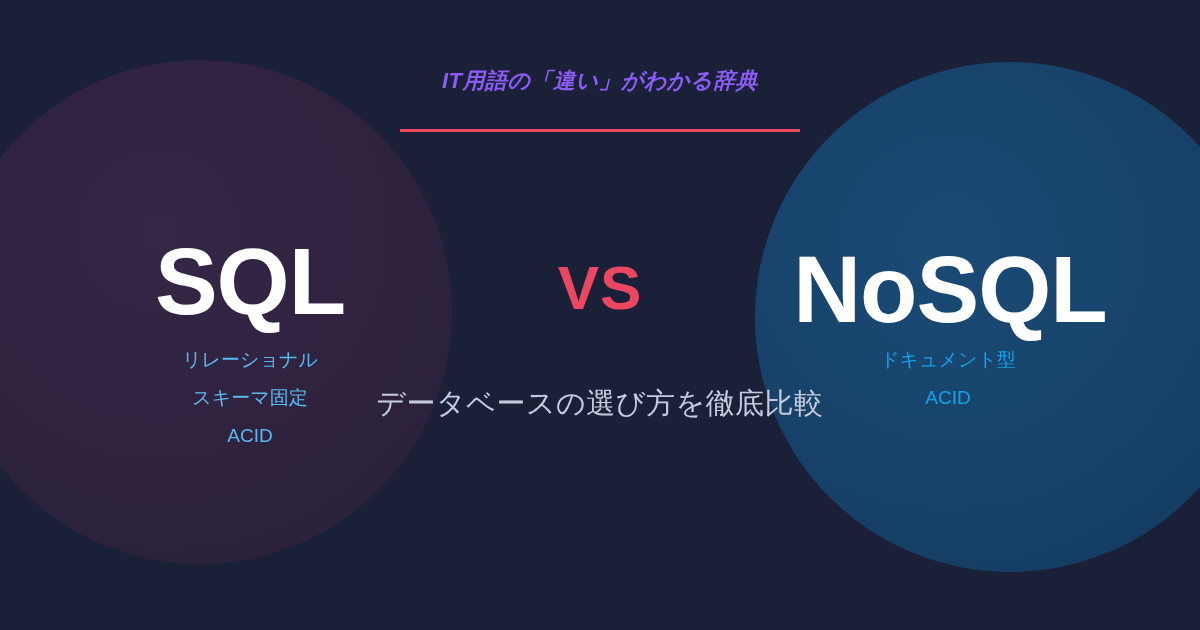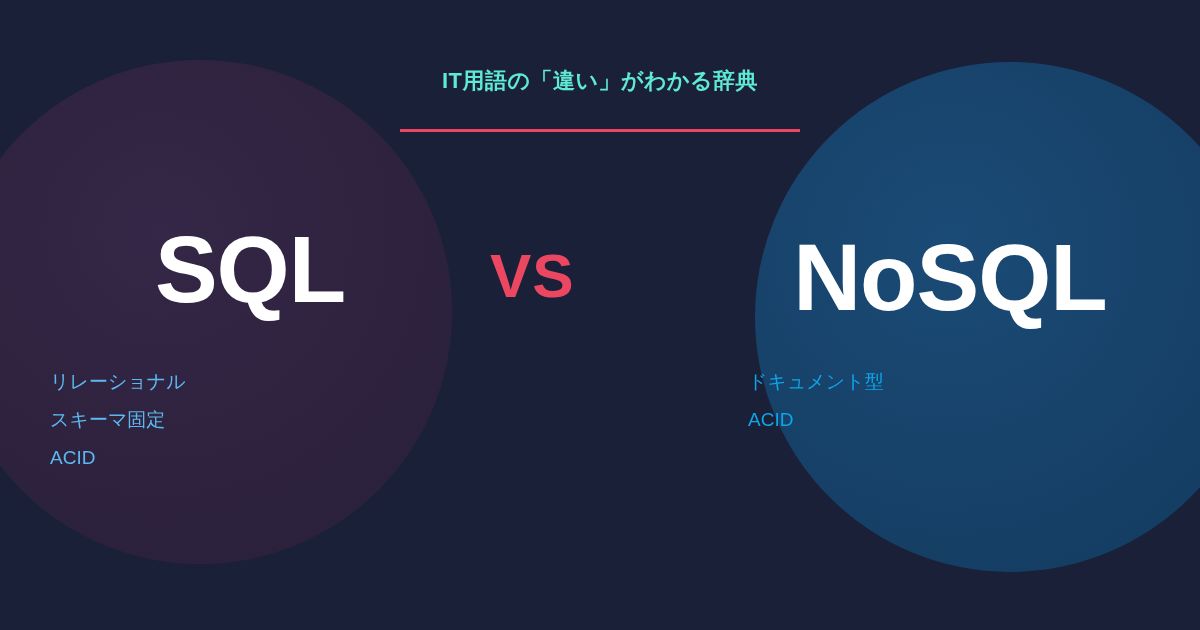--- a/index.html
+++ b/index.html
@@ -54,40 +54,41 @@
     width: 1200px;
     text-align: center;
     z-index: 5;
   }
 
   .header-title {
     display: block;
     font-size: 22px;
     font-weight: bold;
     letter-spacing: 0.5px;
-    color: #5eead4;
+    color: #8b5cf6;
     line-height: 1.2;
     white-space: nowrap;
+    font-style: italic;
   }
 
   .header-rule {
     position: absolute;
     left: 400px;
     top: 129px;
     width: 400px;
     height: 3px;
     background: #ec4761;
     z-index: 5;
   }
 
   
   .compare {
     position: absolute;
     left: 0;
-    top: 223px;
+    top: 235px;
     width: 1200px;
     height: 160px;
     z-index: 5;
     text-decoration: underline;
   }
 
   .side {
     position: absolute;
     top: 0;
     width: 420px;
@@ -105,37 +106,38 @@
     line-height: 1.0;
     letter-spacing: -1px;
     white-space: nowrap;
   }
 
   .vs-wrap {
     position: absolute;
     left: 490px;
     top: 22px;
     width: 220px;
-    text-align: left;
+    text-align: center;
   }
 
   .vs-text {
     display: block;
     font-size: 62px;
     font-weight: bold;
     color: #ec4761;
     line-height: 1.0;
     letter-spacing: 1px;
   }
 
   
   .tags {
     position: absolute;
-    top: 372px;
+    top: 350px;
     width: 400px;
+    text-align: center;
     z-index: 5;
   }
 
   .tags-left  { left: 50px; }
   .tags-right { left: 748px; }
 
   .tag {
     display: block;
     font-size: 19px;
     line-height: 1.0;
@@ -199,14 +201,17 @@
     <span class="tag tag-sql">リレーショナル</span>
     <span class="tag tag-sql">スキーマ固定</span>
     <span class="tag tag-sql">ACID</span>
   </div>
 
   <div class="tags tags-right">
     <span class="tag tag-nosql">ドキュメント型</span>
     <span class="tag tag-nosql">ACID</span>
   </div>
 
+  <div class="subtitle-wrap">
+    <span class="subtitle">データベースの選び方を徹底比較</span>
+  </div>
 
 </div>
 
 </body></html>

